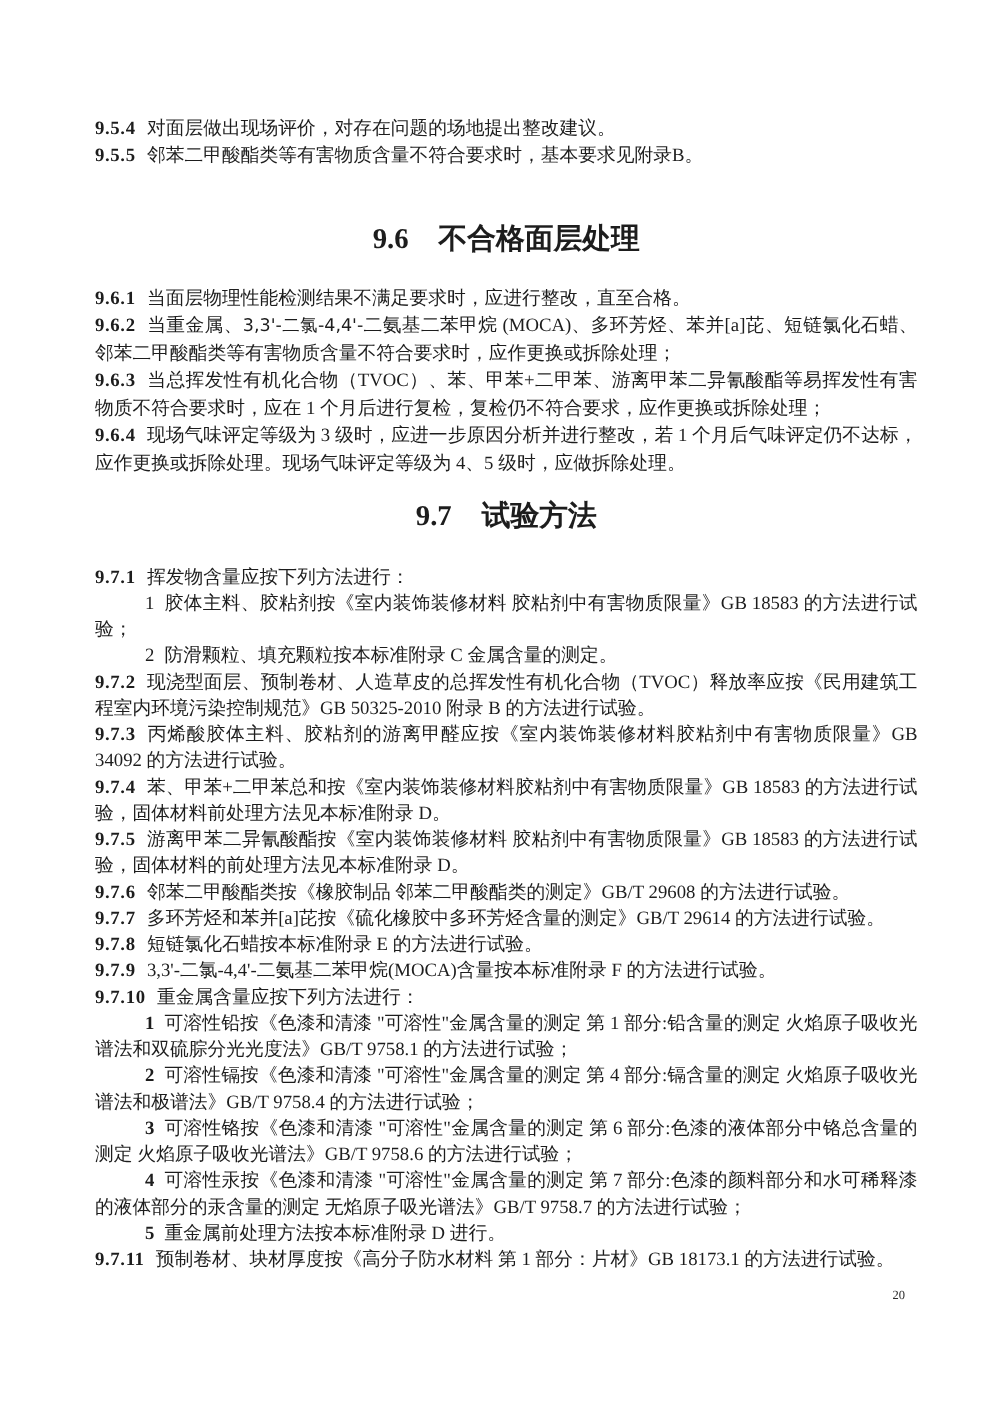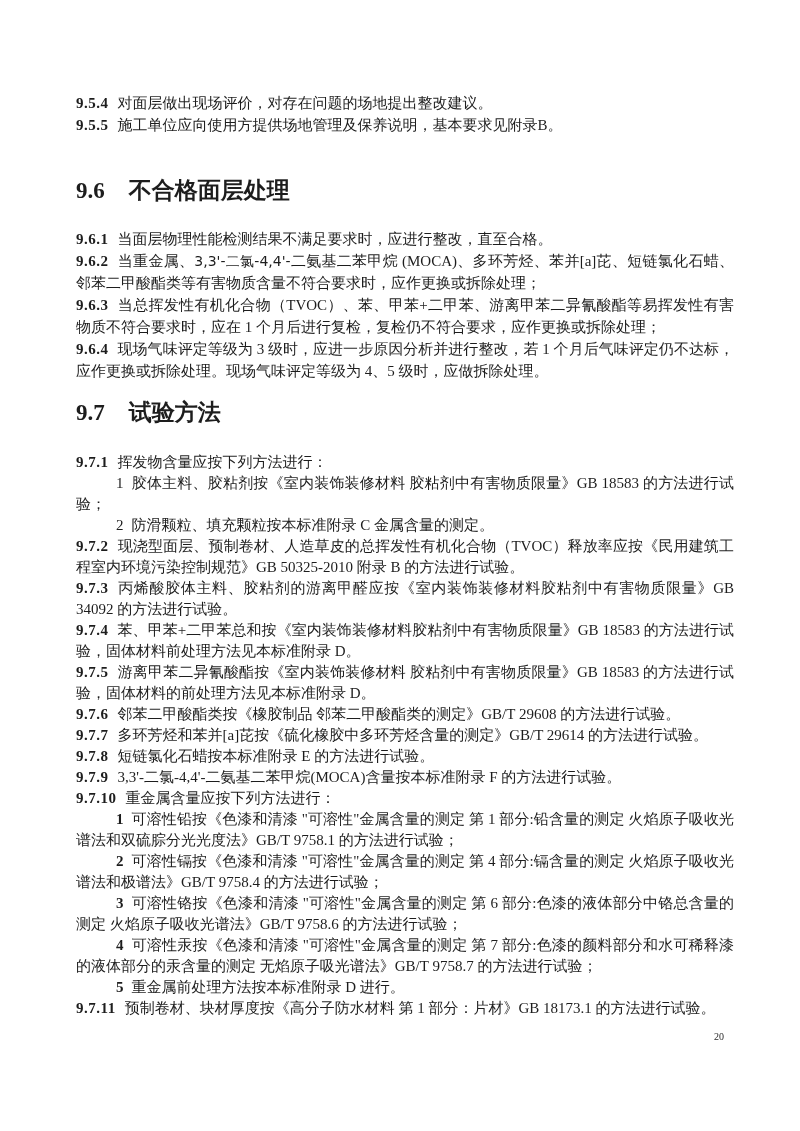--- a/index.html
+++ b/index.html
@@ -27,21 +27,21 @@
     font-weight: bold;
     margin-right: 9px;
     letter-spacing: 0.5px;
   }
   .sub { text-indent: 40px; }
   .sub-num { margin-right: 8px; }
   .sub-num.b { font-weight: bold; }
   h2 {
     font-size: 23px;
     font-weight: bold;
-    text-align: left;
+    text-align: center;
     line-height: 26px;
     margin: 42px 0 24px 0;
   }
   h2 .sec-num { margin-right: 24px; }
   h2.h97 { margin: 18px 0 26px 0; }
   .chem {
     font-family: "DejaVu Sans", "Liberation Sans", sans-serif;
     font-weight: 400;
     font-size: 14px;
   }
@@ -52,21 +52,21 @@
     font-size: 10px;
     color: #2a2a2a;
   }
 </style>
 </head>
 <body>
 
 <div class="content">
 
   <p><b class="cnum">9.5.4</b><span>对面层做出现场评价，对存在问题的场地提出整改建议。</span></p>
-  <p><b class="cnum">9.5.5</b><span>施工单位应向使用方提供场地管理及保养说明，基本要求见附录B。</span></p>
+  <p><b class="cnum">9.5.5</b><span>邻苯二甲酸酯类等有害物质含量不符合要求时，基本要求见附录B。</span></p>
 
   <h2><span class="sec-num">9.6</span><span>不合格面层处理</span></h2>
 
   <div class="s96">
     <p><b class="cnum">9.6.1</b><span>当面层物理性能检测结果不满足要求时，应进行整改，直至合格。</span></p>
     <p><b class="cnum">9.6.2</b><span>当重金属、</span><span class="chem">3,3'-二氯-4,4'-</span><span>二氨基二苯甲烷 (MOCA)、多环芳烃、苯并[a]芘、短链氯化石蜡、邻苯二甲酸酯类等有害物质含量不符合要求时，应作更换或拆除处理；</span></p>
     <p><b class="cnum">9.6.3</b><span>当总挥发性有机化合物（TVOC）、苯、甲苯+二甲苯、游离甲苯二异氰酸酯等易挥发性有害物质不符合要求时，应在 1 个月后进行复检，复检仍不符合要求，应作更换或拆除处理；</span></p>
     <p><b class="cnum">9.6.4</b><span>现场气味评定等级为 3 级时，应进一步原因分析并进行整改，若 1 个月后气味评定仍不达标，应作更换或拆除处理。现场气味评定等级为 4、5 级时，应做拆除处理。</span></p>
   </div>
 

